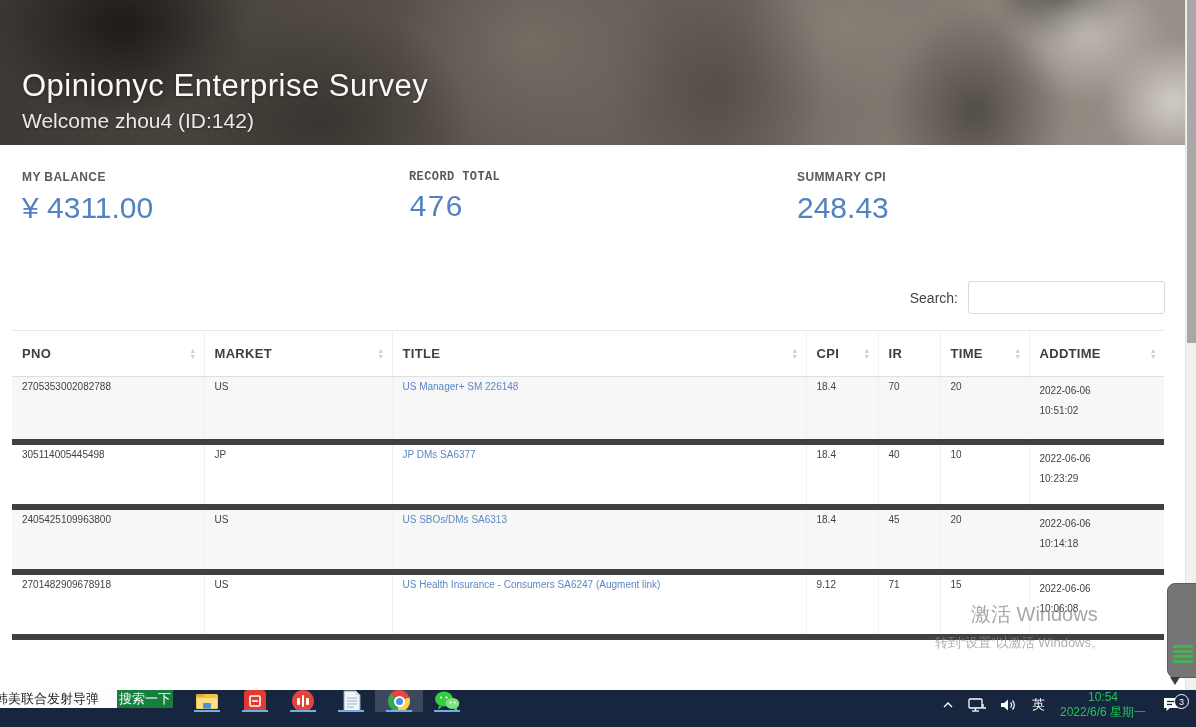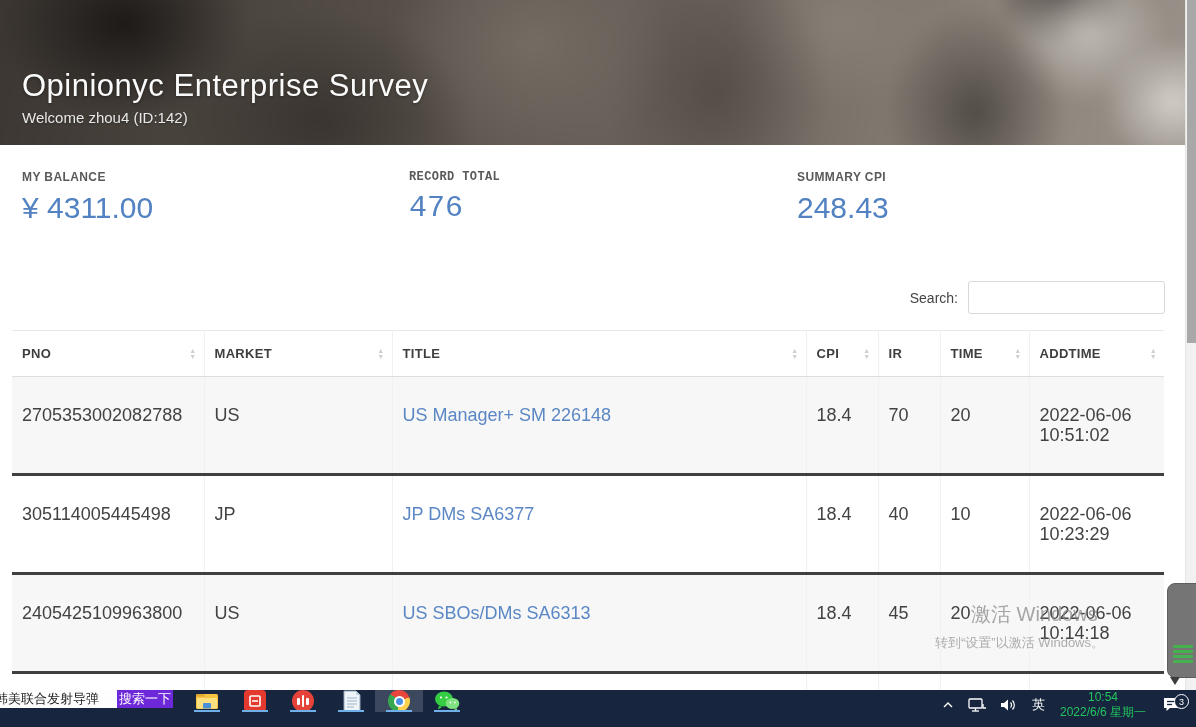--- a/index.html
+++ b/index.html
@@ -16,21 +16,21 @@
       radial-gradient(160px 200px at 60% 60%, rgba(74,68,62,.7), transparent 70%),
       radial-gradient(150px 120px at 70% 25%, rgba(141,133,124,.7), transparent 70%),
       radial-gradient(130px 150px at 81% 70%, rgba(63,58,53,.75), transparent 70%),
       radial-gradient(120px 100px at 90% 30%, rgba(199,194,187,.85), transparent 70%),
       radial-gradient(100px 90px at 97% 65%, rgba(221,216,210,.85), transparent 70%),
       radial-gradient(90px 70px at 88% 12%, rgba(30,26,24,.8), transparent 70%),
       linear-gradient(100deg, #3a3531 0%, #575049 35%, #6e665e 60%, #8a837a 82%, #9a948c 100%);
   }
   .hero-text { position:absolute; left:22px; top:68px; z-index:2; }
   .hero-title { color:#fafafa; font-size:31px; font-weight:400; letter-spacing:.5px; text-shadow:0 1px 3px rgba(0,0,0,.35); }
-  .hero-sub { color:#e9e9e9; font-size:15px; margin-top:5px; text-shadow:0 1px 2px rgba(0,0,0,.35); }
+  .hero-sub { color:#e9e9e9; font-size:21px; margin-top:5px; text-shadow:0 1px 2px rgba(0,0,0,.35); }
 
   
   .stats { position:absolute; top:170px; left:0; width:1185px; }
   .stat { position:absolute; top:0; }
   .stat-label { font-size:12px; font-weight:bold; color:#5a5a5a; letter-spacing:.4px; }
   .stat-value { font-size:30px; color:#5282c1; margin-top:7px; font-weight:400; }
   .stat-1 { left:22px; } .stat-2 { left:409px;font-family:Liberation Mono, monospace; } .stat-3 { left:797px; }
 
   
   .search-row { position:absolute; top:281px; right:31px; display:flex; align-items:center; }
@@ -38,21 +38,21 @@
   .search-input { width:197px; height:33px; border:1px solid #d9d9d9; border-radius:3px; font-size:14px; padding:0 8px; outline:none; background:#fff; }
 
   
   .dt-wrap { position:absolute; left:12px; top:330px; width:1152px; }
   table.dt { width:1152px; border-collapse:collapse; table-layout:fixed; border-top:1px solid #e8e8e8; }
   table.dt th { position:relative; text-align:left; font-size:13px; font-weight:bold; color:#3e3e3e;
     padding:15px 22px 15px 10px; border-bottom:1px solid #dedede; letter-spacing:.3px; background:#fff; }
   table.dt th, table.dt td { border-left:1px solid #f1f1f1; }
   table.dt th:first-child, table.dt td:first-child { border-left:none; }
   .sort { position:absolute; right:7px; top:50%; transform:translateY(-50%); display:flex; flex-direction:column; color:#cfcfcf; font-size:7px; line-height:6px; }
-  table.dt td { font-size:18px; color:#424242; padding:28px 10px; vertical-align:top; height:65px; border-bottom:3px solid #404040; }
+  table.dt td { font-size:10px; color:#424242; padding:4px 10px; vertical-align:top; height:65px; border-bottom:6px solid #404040; }
   table.dt tbody tr:nth-child(odd) { background:#f7f7f7; }
   table.dt tbody tr:nth-child(even) { background:#ffffff; }
   td.c-pno:first-child { padding-left:10px; }
   a.row-link { color:#5b87c5; text-decoration:none; }
   .dtime { line-height:20px; }
 
   
   .watermark { position:absolute; left:935px; top:601px; z-index:5; pointer-events:none; }
   .wm1 { font-size:20px; color:rgba(130,130,130,.7);margin-left:36px; }
   .wm2 { font-size:13px; color:rgba(140,140,140,.7); margin-top:6px; }
@@ -64,21 +64,21 @@
   
   .float-widget { position:absolute; right:-9px; top:583px; width:38px; height:95px; background:#757575; border:1px solid #5e5e5e; border-radius:8px; z-index:6; }
   .fw-stripes { position:absolute; left:5px; bottom:12px; width:20px; }
   .fw-stripes div { height:3px; background:#46b24f; margin-bottom:2px; border-radius:1px; }
   .fw-arrow { position:absolute; left:2px; bottom:-8px; width:0; height:0; border-left:5px solid transparent; border-right:5px solid transparent; border-top:8px solid #3c3c3c; }
 
   
   .taskbar { position:absolute; left:0; bottom:0; width:1196px; height:37px; background:#17253e; display:flex; align-items:flex-start; z-index:10; }
   .tb-search { width:117px; background:#fdfdfd; display:flex; align-items:center; overflow:hidden; }
   .tb-search span { font-size:13px; color:#1d1d1d; white-space:nowrap; margin-left:-5px; }
-  .tb-search-btn { width:56px; background:#6d28d9; color:#fff; font-size:13px; display:flex; align-items:center; justify-content:center; cursor:pointer; }
+  .tb-search-btn { width:56px; background:#15803d; color:#fff; font-size:13px; display:flex; align-items:center; justify-content:center; cursor:pointer; }
   .tb-apps { display:flex; margin-left:10px; }
   .app-slot { position:relative; width:48px; display:flex; align-items:center; justify-content:center; cursor:pointer; }
   .app-slot::after { content:""; position:absolute; bottom:0; left:11px; width:26px; height:2px; background:#6fb0e8; }
   .app-slot.active { background:rgba(255,255,255,.16); }
   .tray { margin-left:auto; display:flex; align-items:center; }
   .tray-item { display:flex; align-items:center; justify-content:center; padding:0 7px; height:100%; cursor:pointer; color:#fff; }
   .lang { font-size:13px; color:#fff; }
   .clock { text-align:center; font-size:12px; color:#22c55e; line-height:15px; padding:0 8px; cursor:pointer; }
   .notif { position:relative; padding:0 14px 0 8px; }
   .badge { position:absolute; right:7px; bottom:5px; width:15px; height:15px; border-radius:50%; background:#17253e; border:1.5px solid #fff; color:#fff; font-size:9px; display:flex; align-items:center; justify-content:center; }

